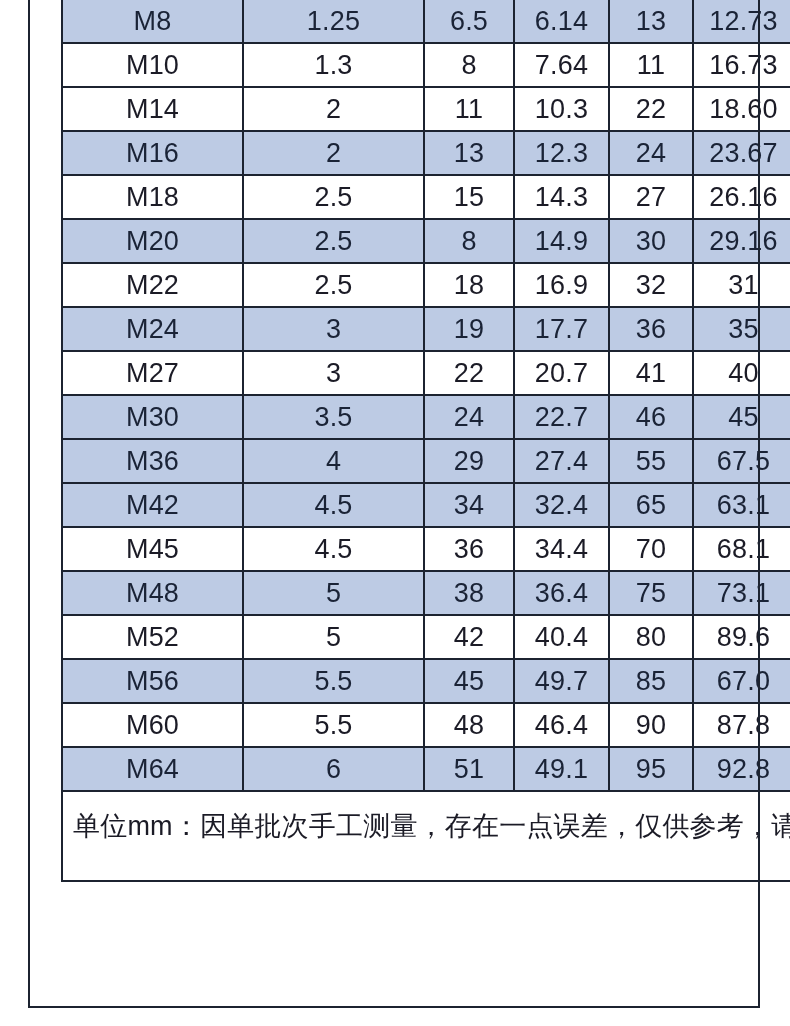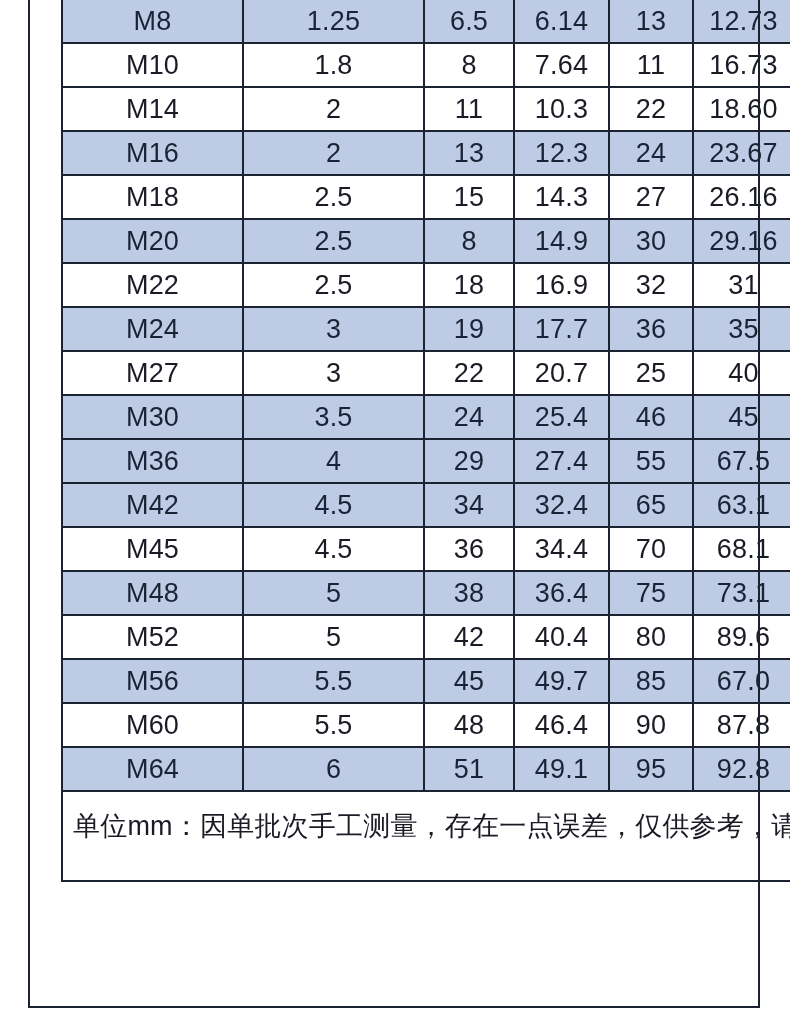--- a/index.html
+++ b/index.html
@@ -122,21 +122,21 @@
           <tr class="row-shaded">
             <td>M8</td>
             <td>1.25</td>
             <td>6.5</td>
             <td>6.14</td>
             <td>13</td>
             <td>12.73</td>
           </tr>
           <tr class="row-plain">
             <td>M10</td>
-            <td>1.8</td>
+            <td>1.3</td>
             <td>8</td>
             <td>7.64</td>
             <td>11</td>
             <td>16.73</td>
           </tr>
           <tr class="row-plain">
             <td>M14</td>
             <td>2</td>
             <td>11</td>
             <td>10.3</td>
@@ -181,28 +181,28 @@
             <td>19</td>
             <td>17.7</td>
             <td>36</td>
             <td>35</td>
           </tr>
           <tr class="row-plain">
             <td>M27</td>
             <td>3</td>
             <td>22</td>
             <td>20.7</td>
-            <td>25</td>
+            <td>41</td>
             <td>40</td>
           </tr>
           <tr class="row-shaded">
             <td>M30</td>
             <td>3.5</td>
             <td>24</td>
-            <td>25.4</td>
+            <td>22.7</td>
             <td>46</td>
             <td>45</td>
           </tr>
           <tr class="row-shaded">
             <td>M36</td>
             <td>4</td>
             <td>29</td>
             <td>27.4</td>
             <td>55</td>
             <td>67.5</td>

